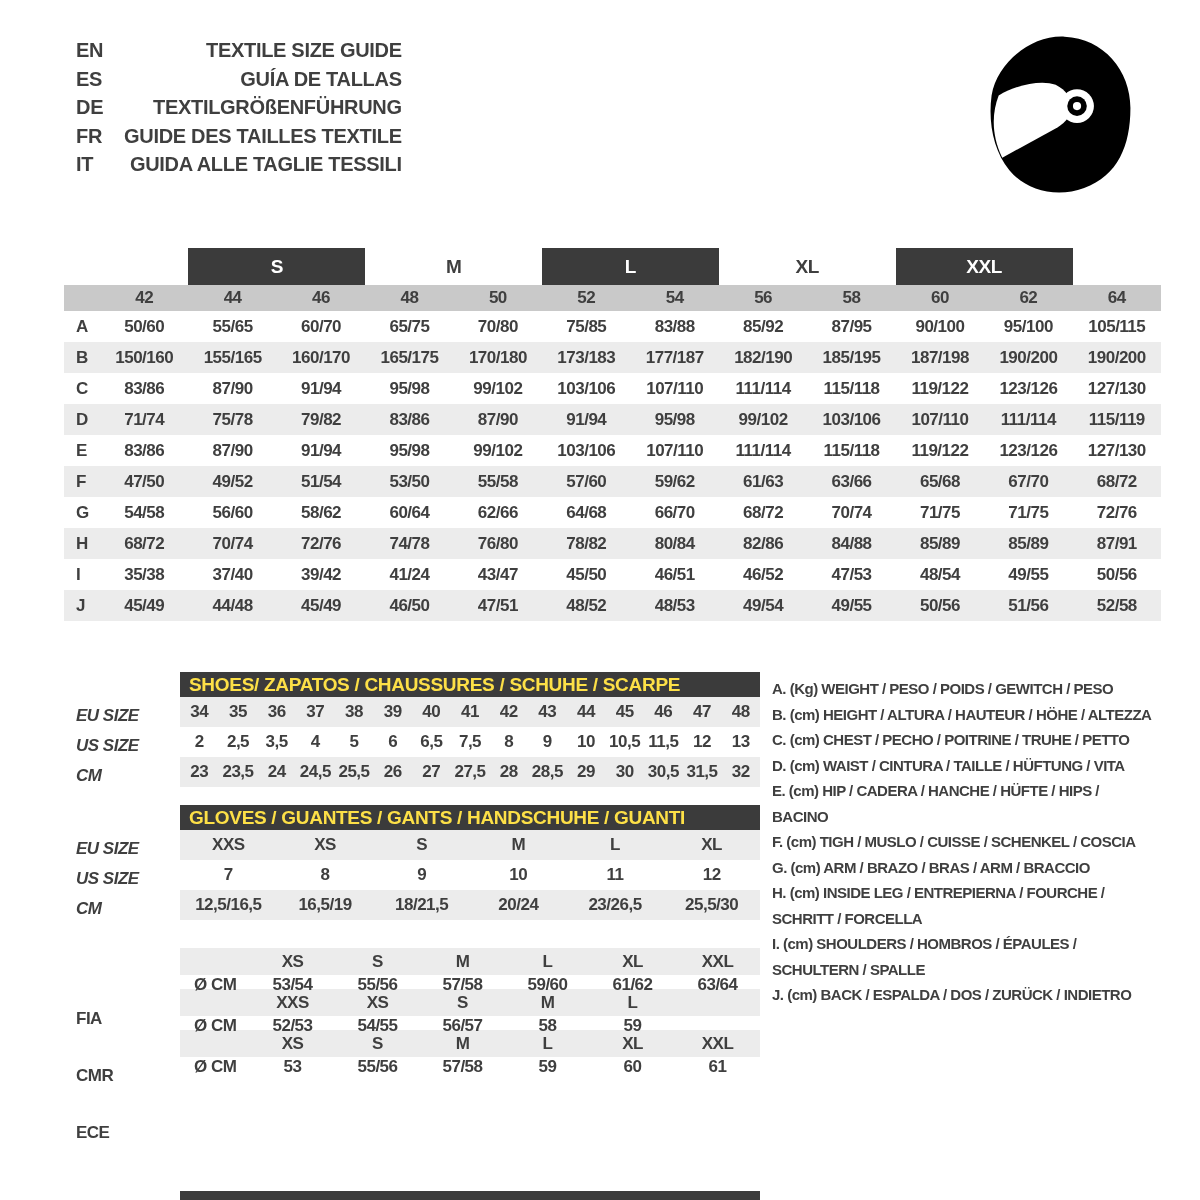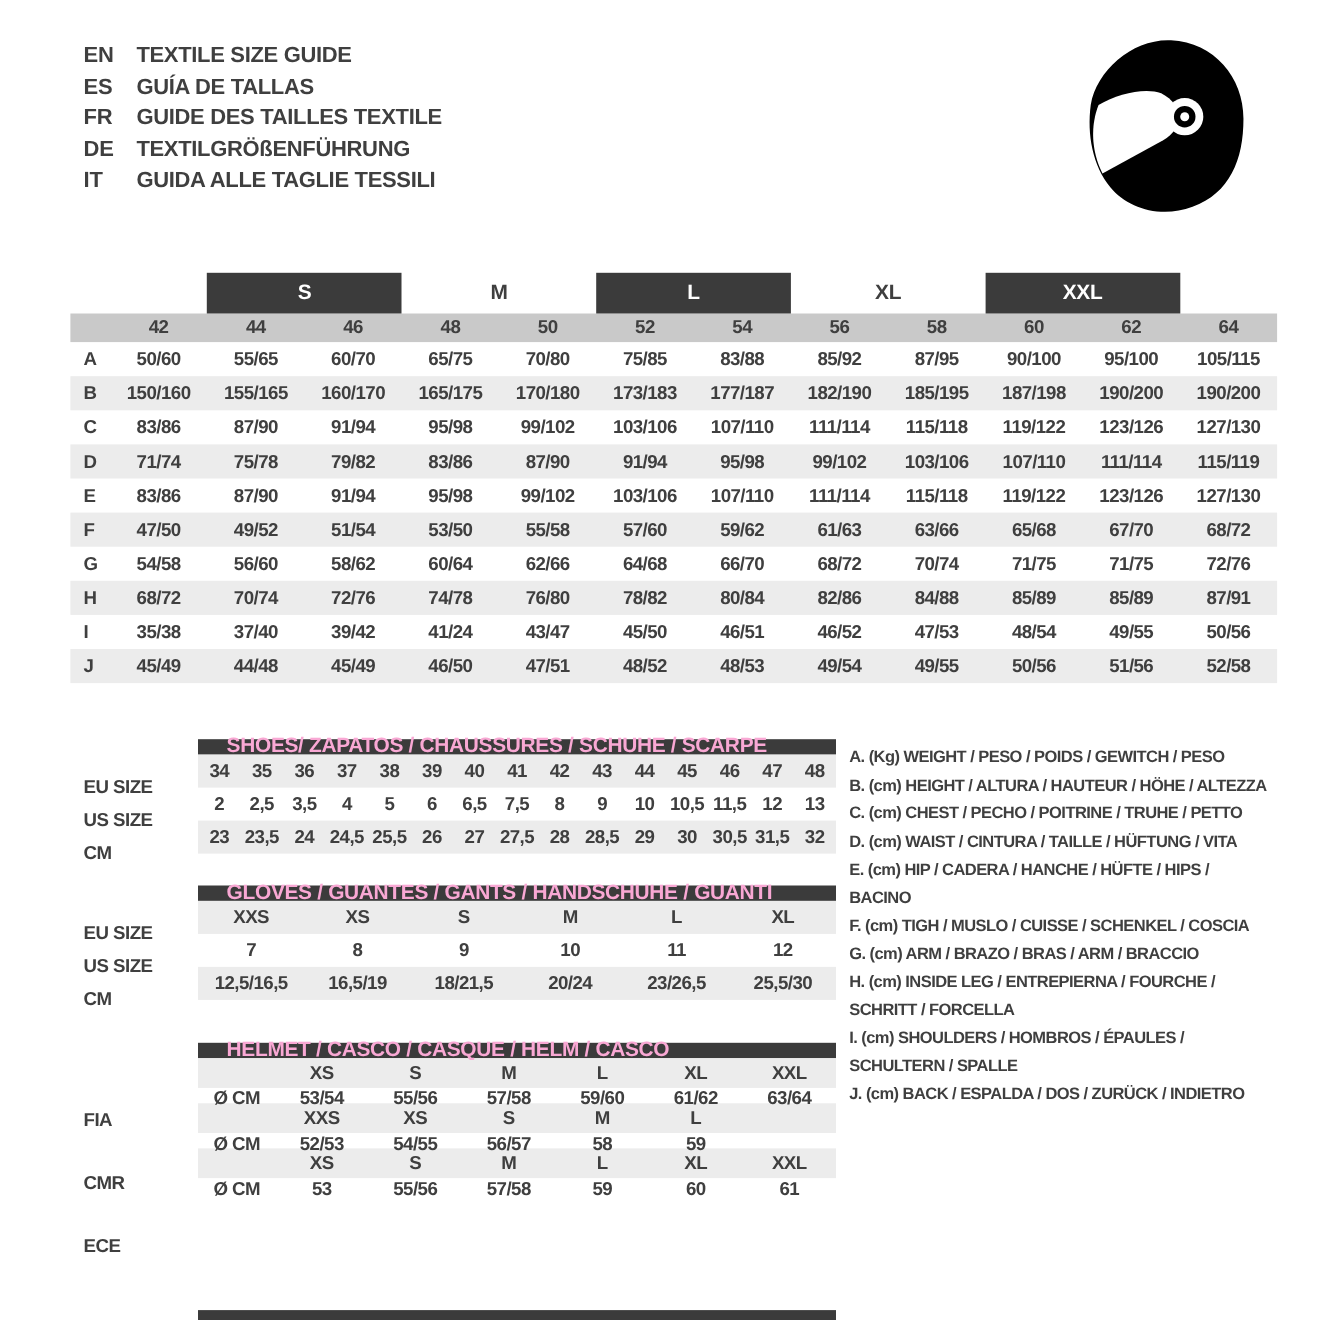--- a/index.html
+++ b/index.html
@@ -1,21 +1,21 @@
 <!DOCTYPE html>
 <html><head>
 <meta charset="utf-8">
 <style>
   html,body{margin:0;padding:0;background:#fff;}
   body{width:1200px;height:1200px;font-family:"Liberation Sans",sans-serif;font-weight:700;color:#3f3f3f;}
   .page{position:relative;width:1200px;height:1200px;overflow:hidden;background:#fff;}
 
   
   .langs{position:absolute;left:76px;top:36px;}
-  .lang-row{display:flex;font-size:20px;line-height:28.5px;letter-spacing:-0.3px;}
+  .lang-row{display:flex;font-size:20px;line-height:28.5px;letter-spacing:-0.3px;justify-content:space-between;}
   .lang-code{width:48px;}
 
   
   .helmet-logo{position:absolute;left:972px;top:26px;width:178px;height:178px;}
 
   
   .main-table{position:absolute;left:64px;top:248px;width:1097px;font-size:17px;}
   .grid13{display:grid;grid-template-columns:36px repeat(12,1fr);}
   .size-header{height:37px;}
   .size-box{background:#3b3b3b;color:#fff;display:flex;align-items:center;justify-content:center;font-size:19px;letter-spacing:-0.3px;}
@@ -25,25 +25,25 @@
   .trow{height:31px;}
   .trow.alt{background:#ececec;}
   .rlabel{display:flex;align-items:center;padding-left:12px;}
 
   
   .section{position:absolute;left:64px;width:1100px;}
   #shoesSec{top:672px;}
   #glovesSec{top:805px;}
   #helmetSec{top:948px;}
   .sec-body{position:absolute;left:116px;top:0;width:580px;}
-  .sec-header{background:#3b3b3b;color:#f9a8d4;height:14px;display:flex;align-items:center;padding-left:26px;font-size:19px;letter-spacing:-0.3px;white-space:nowrap;}
+  .sec-header{background:#3b3b3b;color:#fde047;height:25px;display:flex;align-items:center;padding-left:9px;font-size:19px;letter-spacing:-0.3px;white-space:nowrap;}
   .sec-row{display:grid;height:30px;font-size:17px;}
   .sec-row.gray{background:#ececec;}
   .sec-labels,.hel-labels{position:absolute;left:12px;top:29px;font-size:17px;letter-spacing:-0.5px;}
-  .sec-label{height:30px;display:flex;align-items:center;}
+  .sec-label{height:30px;display:flex;align-items:center;font-style:italic;}
   .spacer27{height:27px;}
   .hlabel{height:30px;display:flex;align-items:center;}
   .hrow{display:grid;grid-template-columns:70px repeat(6,85px);font-size:17px;}
   .hrow.sizes{height:27px;background:#ececec;}
   .hrow.vals{height:14px;}
   .cell.unit{justify-content:flex-start;padding-left:14px;}
 
   
   .legend{position:absolute;left:772px;top:676px;width:380px;font-size:15px;line-height:25.5px;letter-spacing:-0.5px;}
 
@@ -58,26 +58,26 @@
   <div class="langs" id="langs">
       <div class="lang-row">
         <span class="lang-code">EN</span>
         <span class="lang-label">TEXTILE SIZE GUIDE</span>
       </div>
       <div class="lang-row">
         <span class="lang-code">ES</span>
         <span class="lang-label">GUÍA DE TALLAS</span>
       </div>
       <div class="lang-row">
+        <span class="lang-code">DE</span>
+        <span class="lang-label">TEXTILGRÖßENFÜHRUNG</span>
+      </div>
+      <div class="lang-row">
         <span class="lang-code">FR</span>
         <span class="lang-label">GUIDE DES TAILLES TEXTILE</span>
-      </div>
-      <div class="lang-row">
-        <span class="lang-code">DE</span>
-        <span class="lang-label">TEXTILGRÖßENFÜHRUNG</span>
       </div>
       <div class="lang-row">
         <span class="lang-code">IT</span>
         <span class="lang-label">GUIDA ALLE TAGLIE TESSILI</span>
       </div>
     </div>
 
   <svg class="helmet-logo" viewBox="0 0 100 100" aria-hidden="true">
     <path d="M52,6 C74,7 89,25 89,46 C89,67 82,84 63,91 C47,97 30,92 21,81 C12,70 9,54 11,39 C14,21 33,5 52,6 Z" fill="#000"></path>
     <path d="M15,39 C25,33 39,30 47,33 C53,36 56,41 56,45 C56,50 53,54 48,57 L17,74 C11,62 11,49 15,39 Z" fill="#fff"></path>
@@ -367,21 +367,20 @@
   <div class="section" id="helmetSec">
     <div class="hel-labels" id="helLabels">
         <div class="spacer27"></div>
         <div class="hlabel">FIA</div>
         <div class="spacer27"></div>
         <div class="hlabel">CMR</div>
         <div class="spacer27"></div>
         <div class="hlabel">ECE</div>
       </div>
     <div class="sec-body">
-      <div class="sec-header">HELMET / CASCO / CASQUE / HELM / CASCO</div>
       <div id="helmetRows">
           <div class="hrow sizes">
             <div class="cell"></div>
             <div class="cell">XS</div>
             <div class="cell">S</div>
             <div class="cell">M</div>
             <div class="cell">L</div>
             <div class="cell">XL</div>
             <div class="cell">XXL</div>
           </div>

